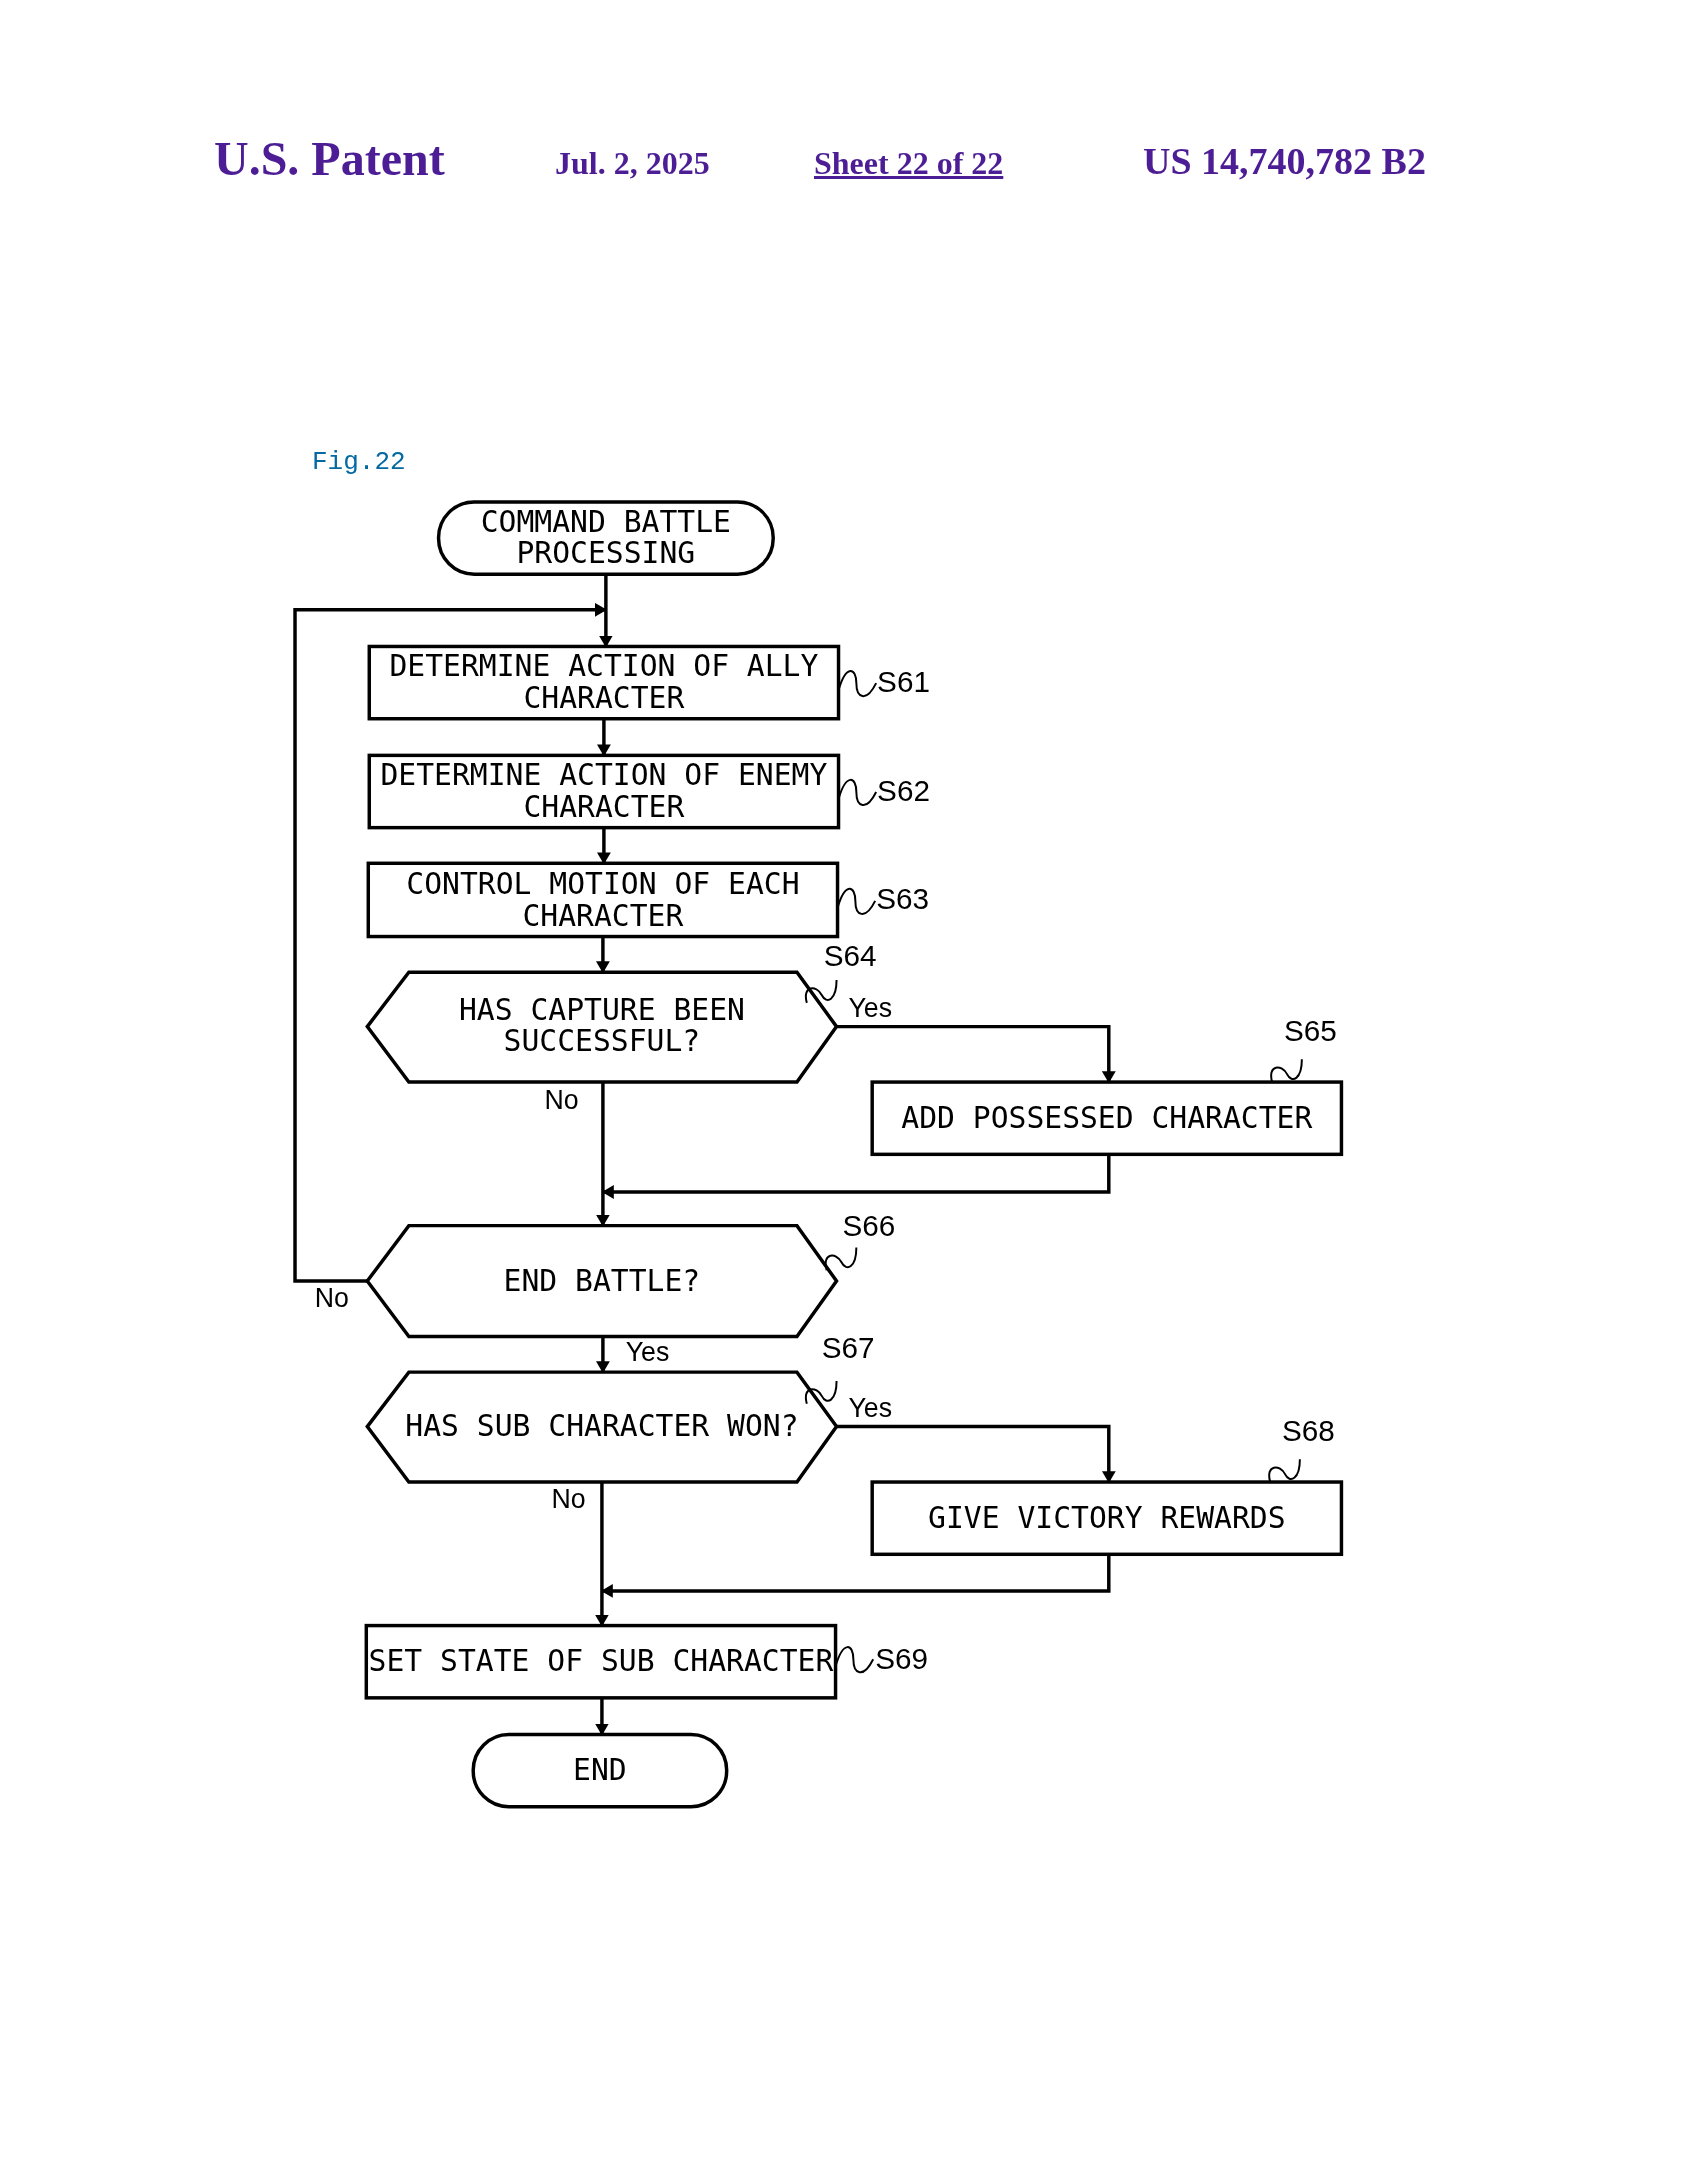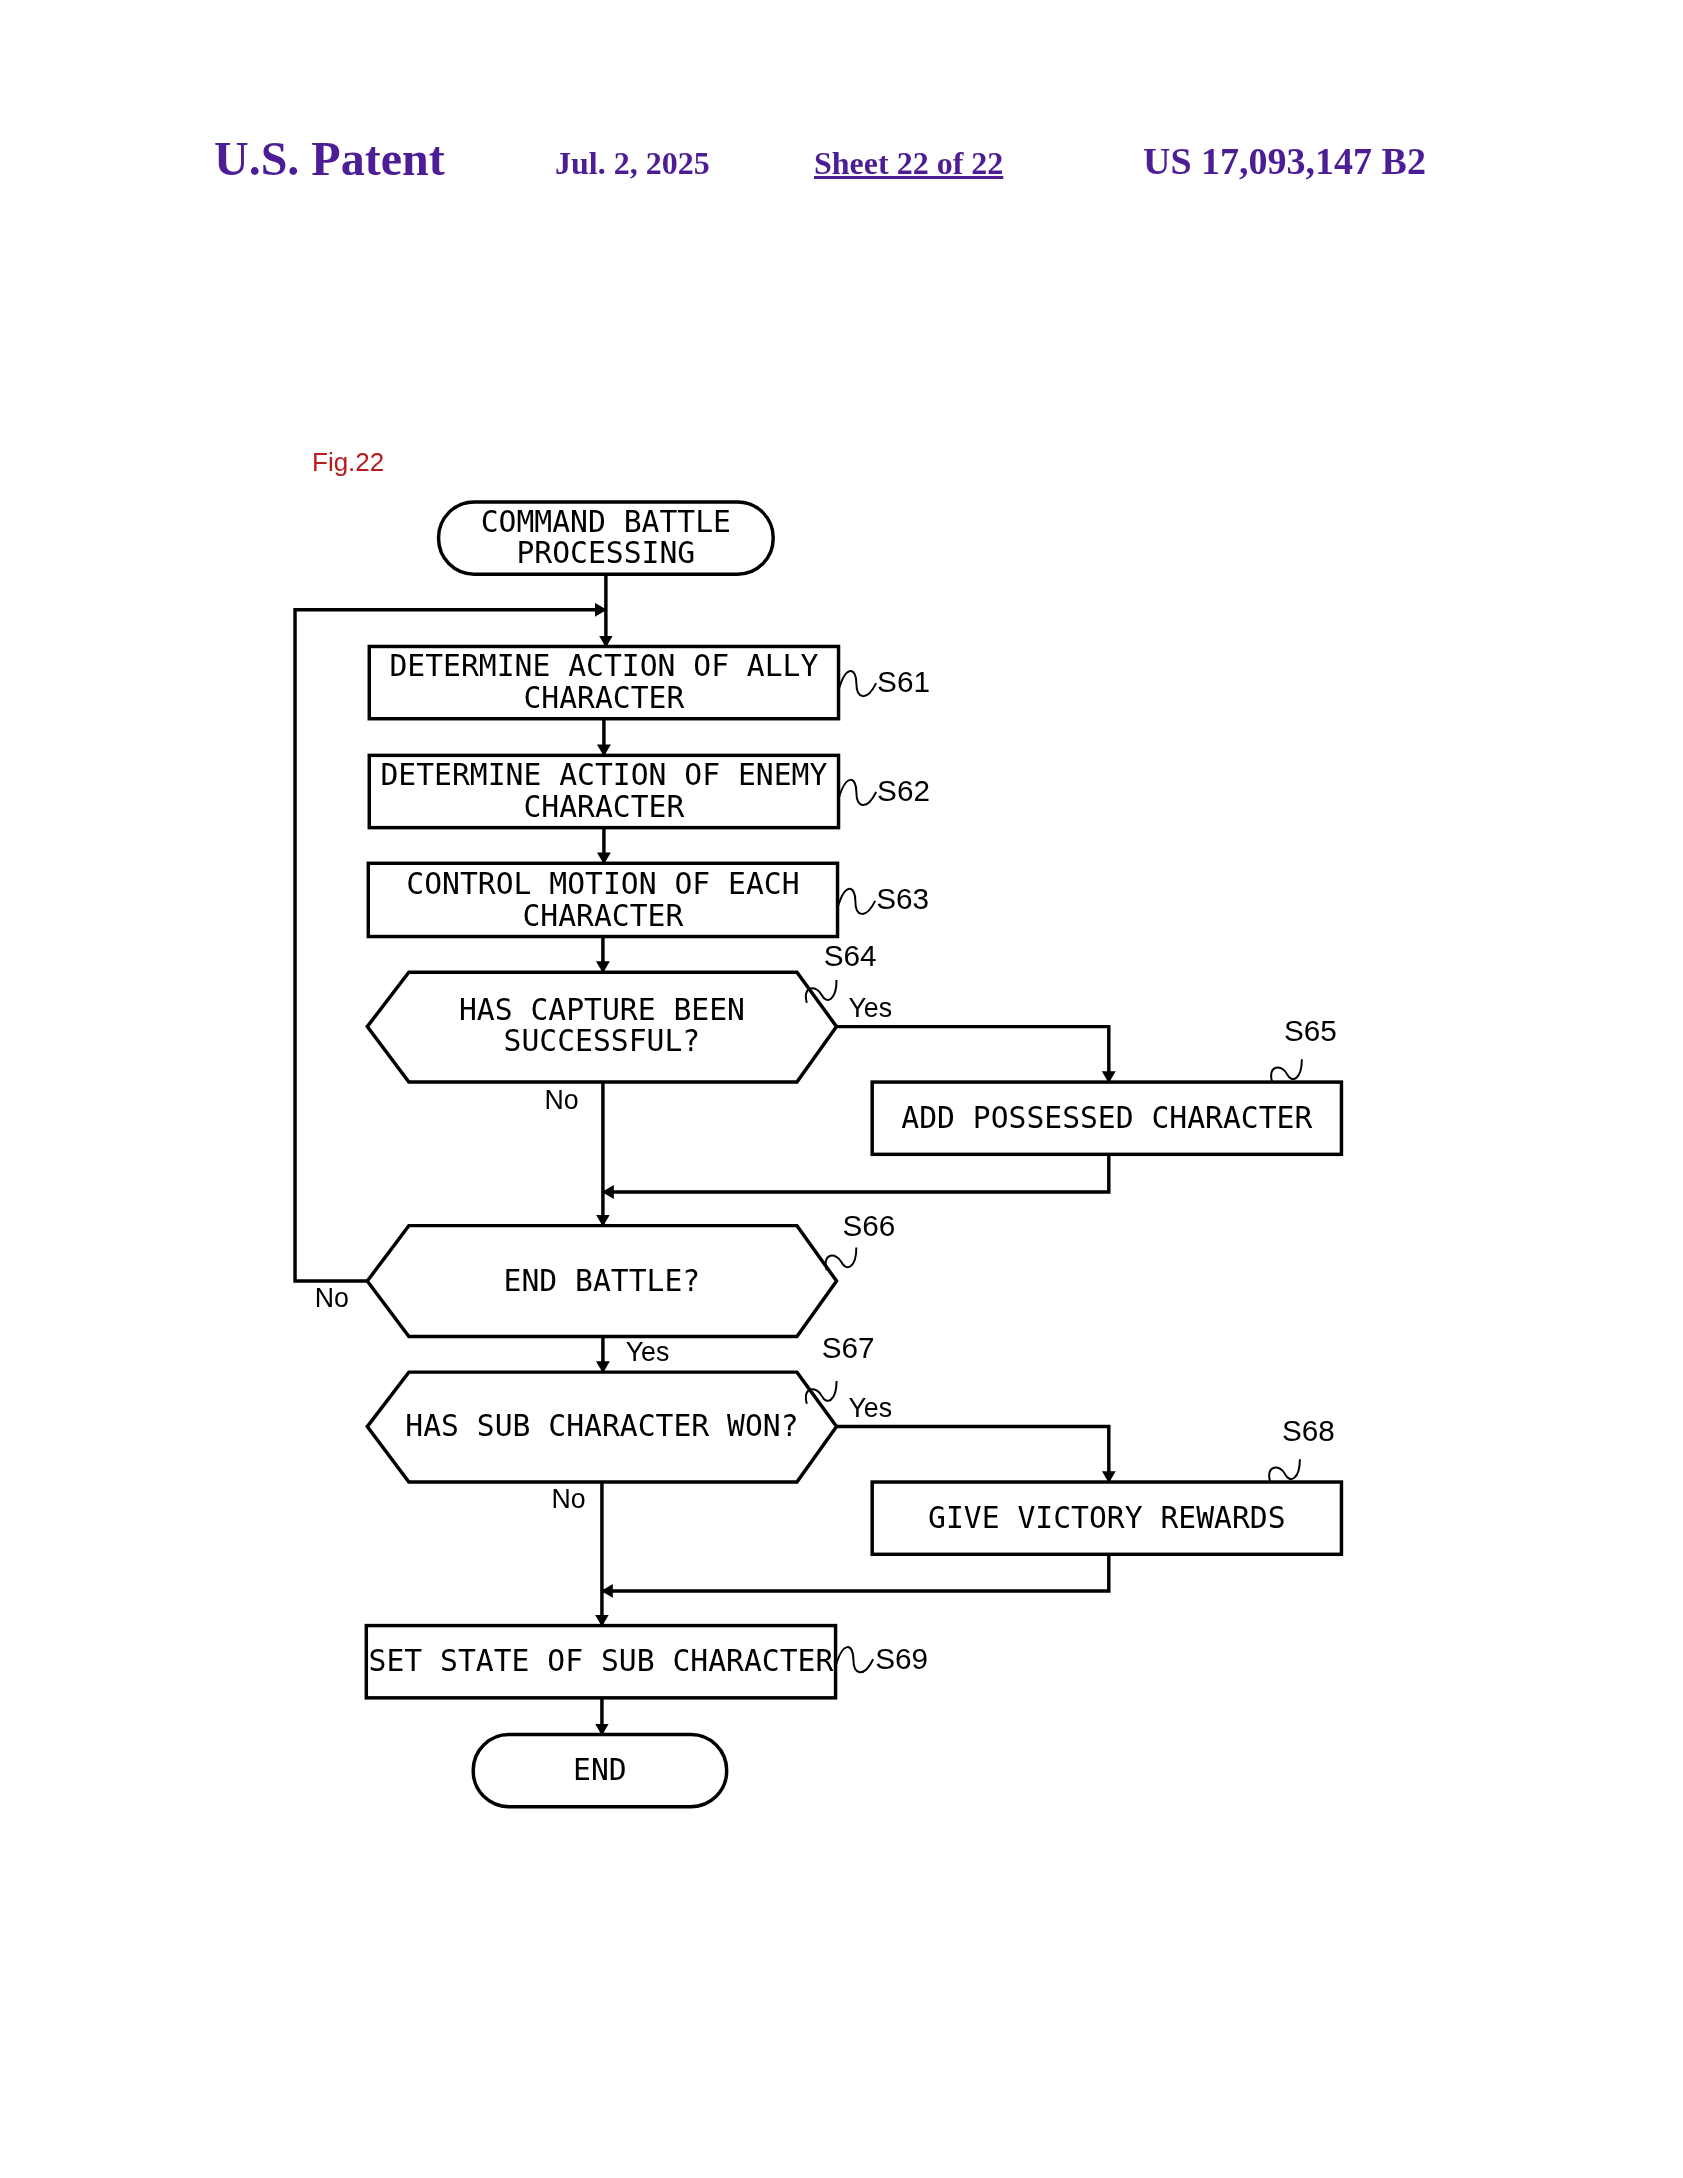--- a/index.html
+++ b/index.html
@@ -2,34 +2,34 @@
 <html><head>
 <meta charset="utf-8">
 <style>
   html, body { margin: 0; padding: 0; background: #ffffff; }
   body { width: 1683px; height: 2178px; position: relative; overflow: hidden; }
   .hdr { position: absolute; top: 134px; font-family: "Liberation Serif", serif; font-weight: bold; color: #4c1d95; white-space: nowrap; }
   .hdr-title { left: 214px; font-size: 48px; top: 131px; }
   .hdr-date { left: 555px; font-size: 32px; top: 145px; }
   .hdr-sheet { left: 814px; font-size: 32px; top: 145px; text-decoration: underline; }
   .hdr-num { left: 1143px; font-size: 38px; top: 139px; }
-  .fig { position: absolute; left: 312px; top: 447px; font-family: Liberation Sans, sans-serif; font-size: 26px; color: #b91c1c; }
+  .fig { position: absolute; left: 312px; top: 447px; font-family: Liberation Mono, monospace; font-size: 26px; color: #0369a1; }
   svg#flow { position: absolute; left: 0; top: 0; width: 1683px; height: 2178px; }
   svg text { font-family: "DejaVu Sans Mono", monospace; fill: #000; }
   .lbl { font-size: 30px; }
   .yn { font-family: "Liberation Sans", sans-serif !important; font-size: 27px; }
   .ref { font-family: "Liberation Sans", sans-serif !important; font-size: 30px; }
 </style>
 </head>
 <body>
 
 <div class="hdr hdr-title">U.S. Patent</div>
 <div class="hdr hdr-date">Jul. 2, 2025</div>
 <div class="hdr hdr-sheet">Sheet 22 of 22</div>
-<div class="hdr hdr-num">US 17,093,147 B2</div>
+<div class="hdr hdr-num">US 14,740,782 B2</div>
 
 <div class="fig">Fig.22</div>
 
 <svg id="flow" viewBox="0 0 1700 2200" xmlns="http://www.w3.org/2000/svg">
   <defs>
     <marker id="arr" markerWidth="12" markerHeight="14" refX="11" refY="7" orient="auto" markerUnits="userSpaceOnUse">
       <path d="M0,0 L12,7 L0,14 Z" fill="#000"></path>
     </marker>
   </defs>
 

